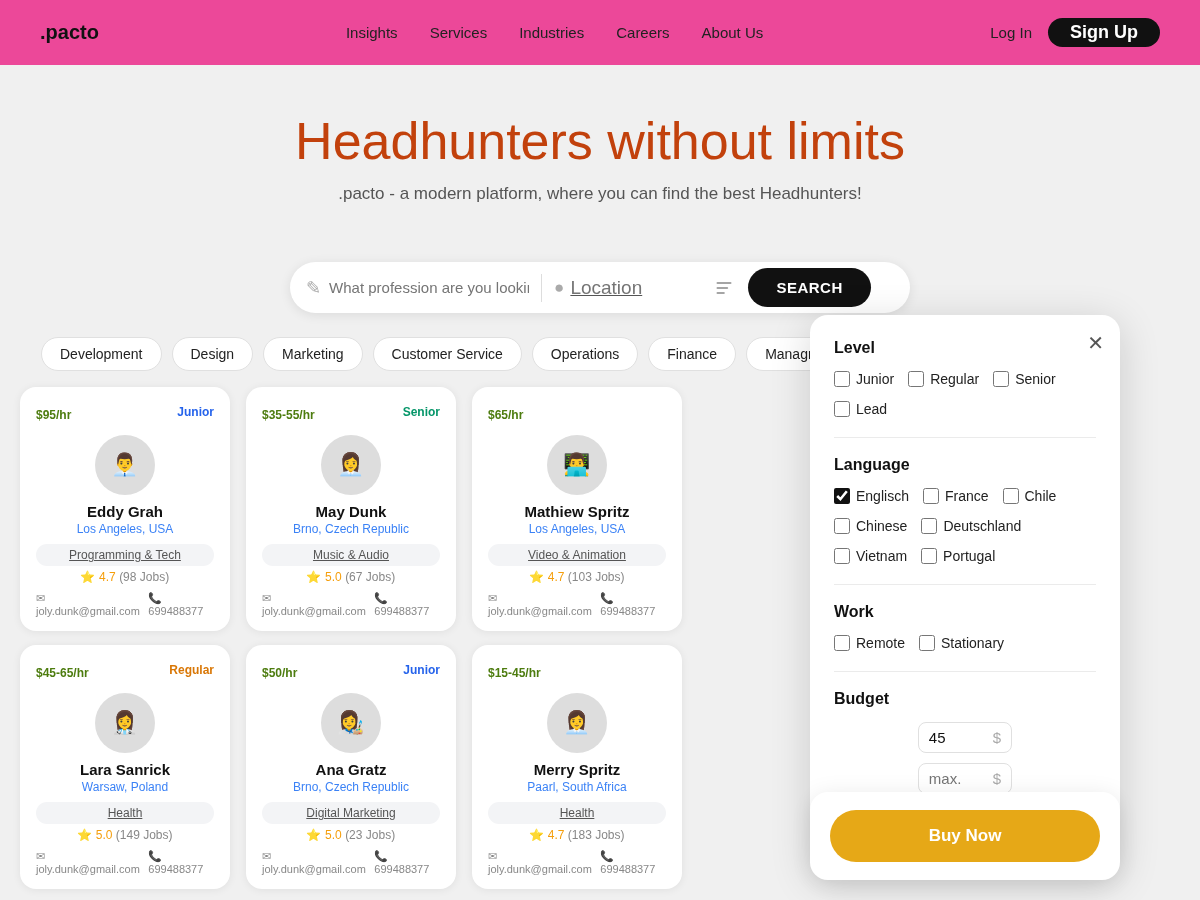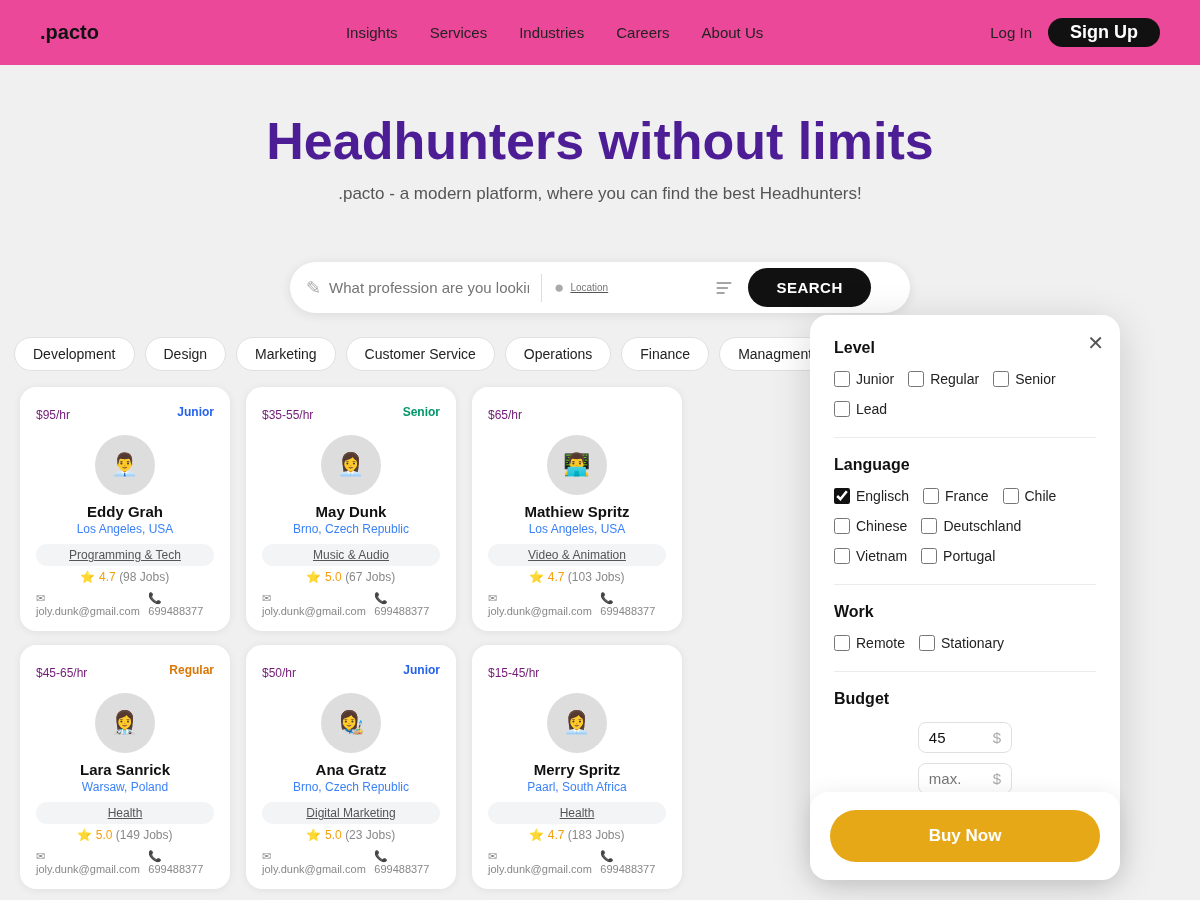--- a/index.html
+++ b/index.html
@@ -55,22 +55,22 @@
       cursor: pointer;
     }
 
     
     .hero {
       text-align: center;
       padding: 48px 20px 30px;
     }
     .hero h1 {
       font-size: 52px;
-      font-weight: 700;
-      color: #4c1d95;
+      font-weight: 400;
+      color: #c2410c;
       line-height: 1.1;
     }
     .hero p {
       font-size: 17px;
       color: #555;
       margin-top: 14px;
     }
 
     
     .search-bar-wrap {
@@ -109,21 +109,21 @@
       margin: 0 12px;
     }
     .search-bar .loc-icon {
       color: #aaa;
       font-size: 17px;
       margin-right: 6px;
     }
     .search-bar input.location-input {
       border: none;
       outline: none;
-      font-size: 10px;
+      font-size: 19px;
       color: #555;
       background: transparent;
       width: 130px;
       text-decoration: underline;
     }
     .filter-icon-btn {
       background: none;
       border: none;
       cursor: pointer;
       color: #888;
@@ -142,21 +142,21 @@
       font-size: 15px;
       font-weight: 700;
       cursor: pointer;
       letter-spacing: 0.5px;
     }
 
     
     .category-pills {
       display: flex;
       gap: 10px;
-      padding: 24px 14px 16px;
+      padding: 24px 41px 16px;
       flex-wrap: wrap;
     }
     .pill {
       background: #fff;
       border: 1.5px solid #e0e0e0;
       border-radius: 50px;
       padding: 8px 18px;
       font-size: 14px;
       color: #222;
       cursor: pointer;
@@ -175,22 +175,22 @@
       border-radius: 16px;
       padding: 18px 16px 14px;
       width: 210px;
       min-width: 180px;
       box-shadow: 0 1px 8px rgba(0,0,0,0.07);
       position: relative;
       flex-shrink: 0;
     }
     .card .rate {
       font-size: 12px;
-      color: #701a75;
-      font-weight: 400;
+      color: #4d7c0f;
+      font-weight: 700;
     }
     .card .level-badge {
       position: absolute;
       top: 18px;
       right: 16px;
       font-size: 12px;
       font-weight: 600;
     }
     .level-badge.junior { color: #2563eb; }
     .level-badge.senior { color: #059669; }

